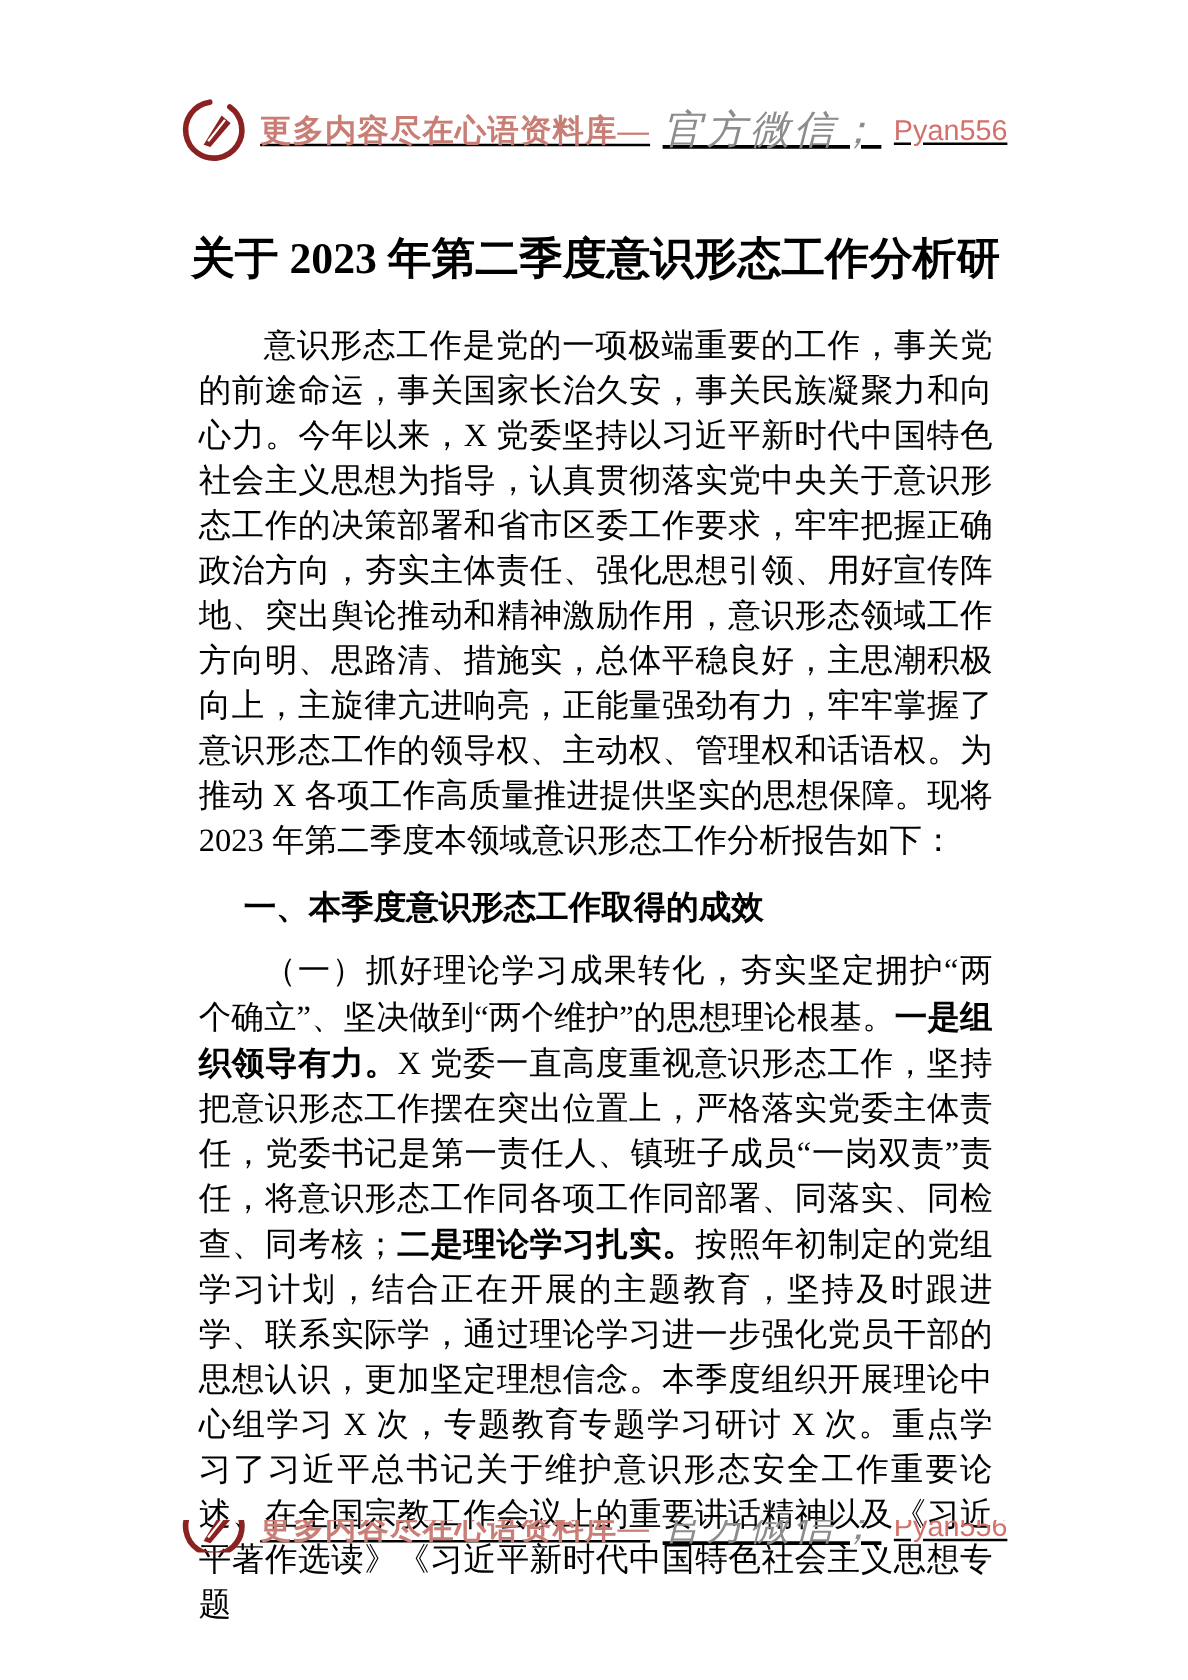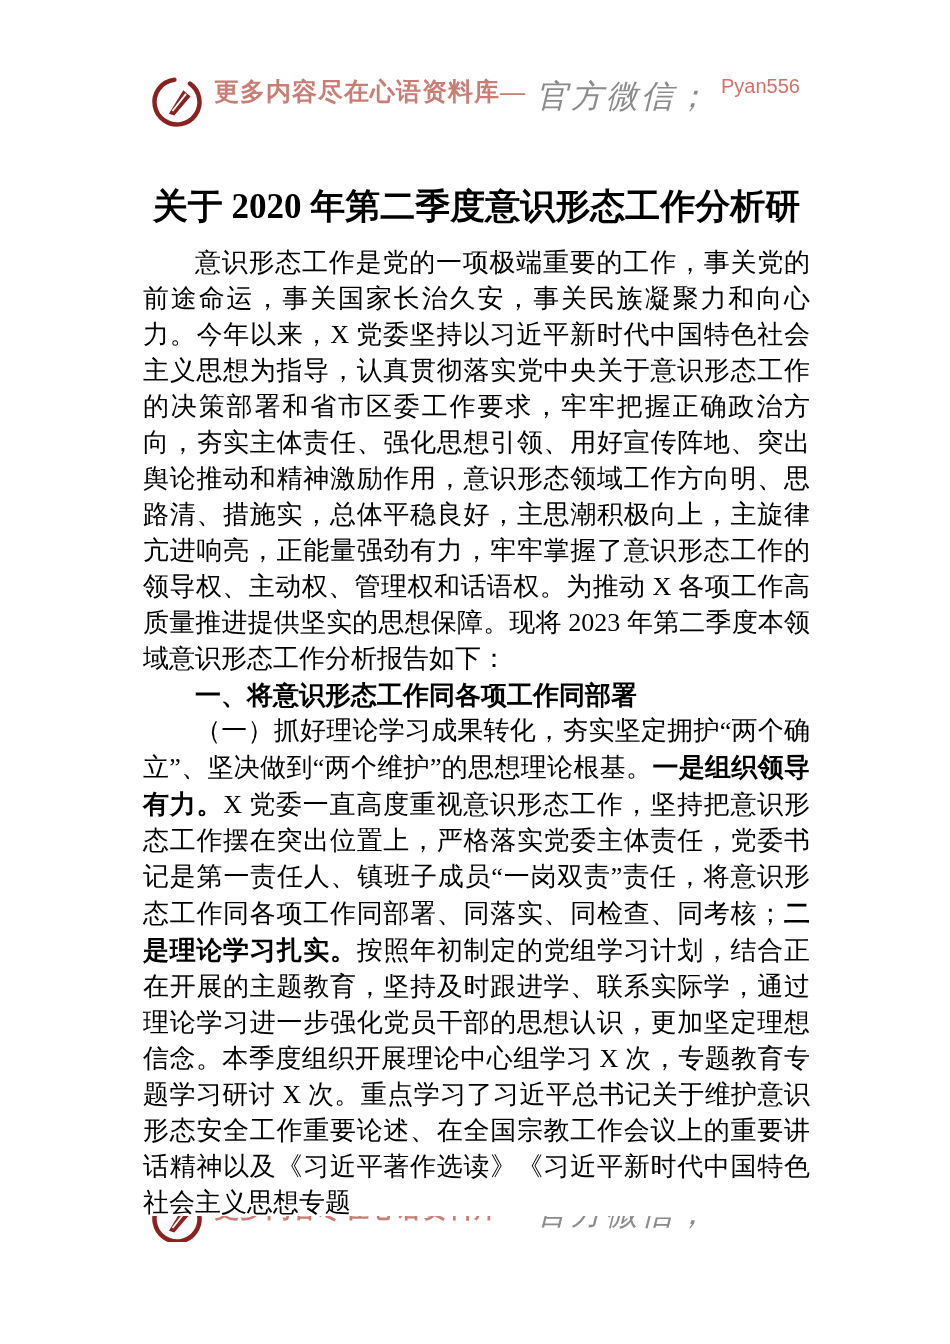--- a/index.html
+++ b/index.html
@@ -12,24 +12,26 @@
     width: 950px;
     height: 1344px;
     background: #ffffff;
     overflow: hidden;
     color: #000000;
     font-family: "Liberation Serif", serif;
   }
   
   .wm-row {
     display: flex;
+    align-items: center;
     justify-content: center;
     gap: 10px;
     height: 58px;
     white-space: nowrap;
+    text-decoration: underline;
   }
   .header-wm {
     position: absolute;
     top: 75px;
     left: 0;
     right: 0;
   }
   .wm-logo {
     width: 54px;
     height: 54px;
@@ -43,21 +45,21 @@
     font-family: "Liberation Serif", serif;
   }
   .wm-label {
     font-size: 32px;
     color: #8c8c8c;
     font-style: italic;
     letter-spacing: 3px;
     font-family: "Liberation Serif", serif;
   }
   .wm-id {
-    font-size: 20px;
+    font-size: 23px;
     color: #d4706b;
     font-family: "Liberation Sans", sans-serif;
   }
   
   .footer-clip {
     position: absolute;
     top: 1216px;
     left: 0;
     right: 0;
     height: 26px;
@@ -79,21 +81,21 @@
   
   .doc-body {
     margin: 2px 140px 0 143px;
     font-size: 26px;
     line-height: 36px;
     text-align: justify;
     font-family: "Liberation Serif", serif;
   }
   .para {
     text-indent: 2em;
-    margin: 0;
+    margin: 16px;
   }
   .sec-heading {
     text-indent: 2em;
     margin: 0;
     font-weight: bold;
     font-family: "Liberation Sans", sans-serif;
   }
   .bold-seg {
     font-weight: bold;
     font-family: "Liberation Sans", sans-serif;
@@ -113,26 +115,26 @@
         <circle cx="12" cy="13" r="2" fill="#8b2222"></circle>
         <circle cx="47" cy="48" r="1.6" fill="#8b2222"></circle>
       </svg>
     </span>
     <span class="wm-prefix" style="color: rgb(200, 125, 117);">更多内容尽在心语资料库—</span>
     <span class="wm-label" style="color: rgb(140, 140, 140);">官方微信；</span>
     <span class="wm-id" style="color: rgb(212, 112, 107);">Pyan556</span>
   </div>
 
   <h1 class="doc-title">
-    <span class="title-line">关于 2020 年第二季度意识形态工作分析研</span>
+    <span class="title-line">关于 2023 年第二季度意识形态工作分析研</span>
   </h1>
 
   <div class="doc-body" id="doc-body">
       <div class="para"><span class="seg">意识形态工作是党的一项极端重要的工作，事关党的前途命运，事关国家长治久安，事关民族凝聚力和向心力。今年以来，X 党委坚持以习近平新时代中国特色社会主义思想为指导，认真贯彻落实党中央关于意识形态工作的决策部署和省市区委工作要求，牢牢把握正确政治方向，夯实主体责任、强化思想引领、用好宣传阵地、突出舆论推动和精神激励作用，意识形态领域工作方向明、思路清、措施实，总体平稳良好，主思潮积极向上，主旋律亢进响亮，正能量强劲有力，牢牢掌握了意识形态工作的领导权、主动权、管理权和话语权。为推动 X 各项工作高质量推进提供坚实的思想保障。现将 2023 年第二季度本领域意识形态工作分析报告如下：</span></div>
-      <div class="sec-heading">一、将意识形态工作同各项工作同部署</div>
+      <div class="sec-heading">一、本季度意识形态工作取得的成效</div>
       <div class="para"><span class="seg">（一）抓好理论学习成果转化，夯实坚定拥护“两个确立”、坚决做到“两个维护”的思想理论根基。</span><span class="seg bold-seg">一是组织领导有力。</span><span class="seg">X 党委一直高度重视意识形态工作，坚持把意识形态工作摆在突出位置上，严格落实党委主体责任，党委书记是第一责任人、镇班子成员“一岗双责”责任，将意识形态工作同各项工作同部署、同落实、同检查、同考核；</span><span class="seg bold-seg">二是理论学习扎实。</span><span class="seg">按照年初制定的党组学习计划，结合正在开展的主题教育，坚持及时跟进学、联系实际学，通过理论学习进一步强化党员干部的思想认识，更加坚定理想信念。本季度组织开展理论中心组学习 X 次，专题教育专题学习研讨 X 次。重点学习了习近平总书记关于维护意识形态安全工作重要论述、在全国宗教工作会议上的重要讲话精神以及《习近平著作选读》《习近平新时代中国特色社会主义思想专题</span></div>
     </div>
 
   <div class="footer-clip">
     <div class="wm-row">
       <span class="wm-logo">
         <svg viewBox="0 0 60 60" width="54" height="54" aria-hidden="true">
           <circle cx="30" cy="30" r="25" fill="none" stroke="#8b2222" stroke-width="5" stroke-dasharray="138 19" stroke-linecap="round" transform="rotate(-55 30 30)"></circle>
           <path d="M21 43 L37 17 L45 24 L27 45 Z" fill="#8b2222"></path>
           <line x1="25" y1="40" x2="40" y2="21" stroke="#ffffff" stroke-width="2"></line>

